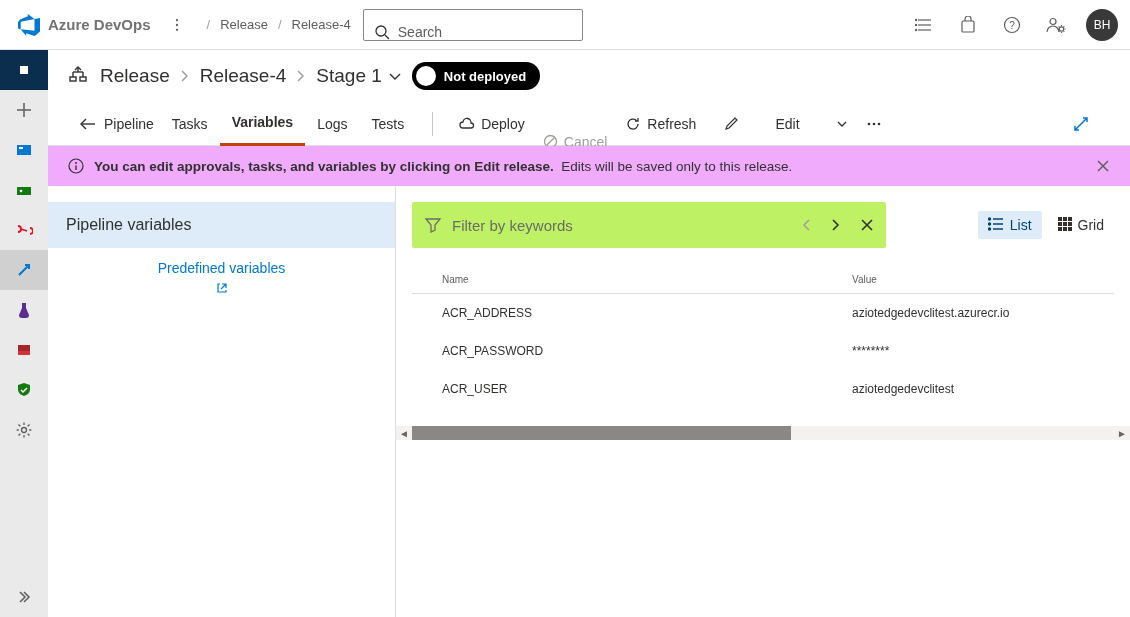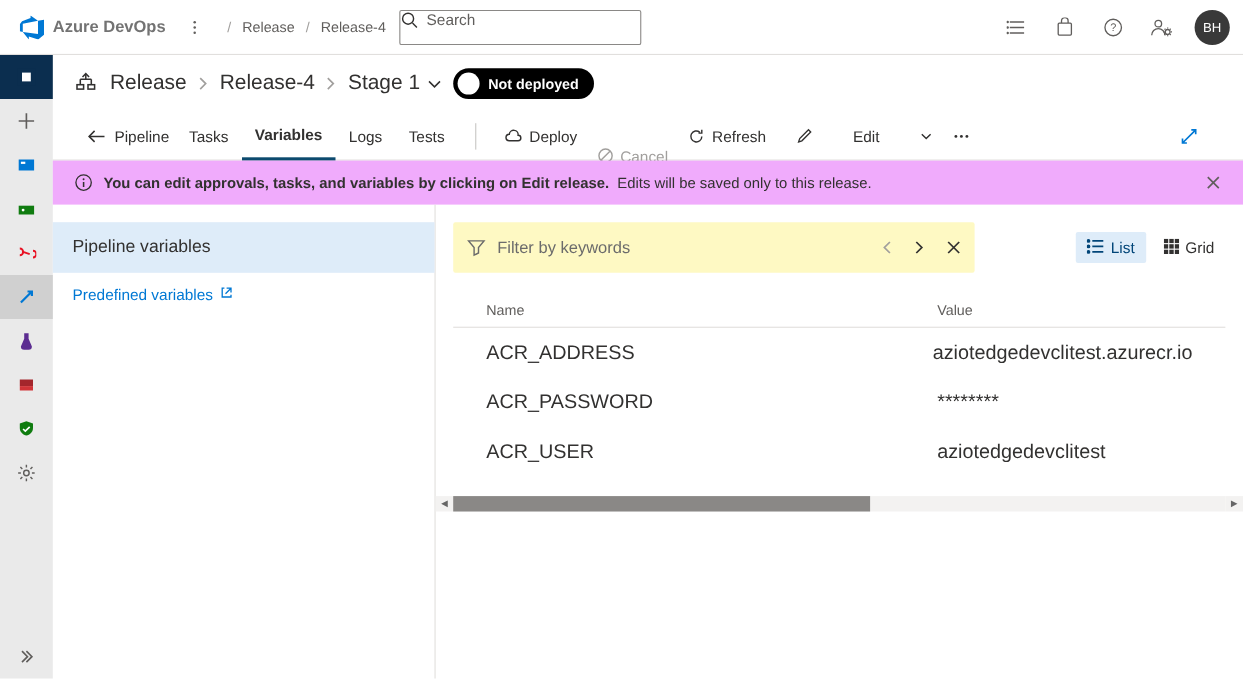--- a/index.html
+++ b/index.html
@@ -4,21 +4,21 @@
 <style>
   * { box-sizing: border-box; margin: 0; padding: 0; font-family: "Segoe UI", -apple-system, sans-serif; }
   body { width: 1130px; height: 617px; overflow: hidden; background: #fff; color: #323130; font-size: 14px; }
   .root { display: flex; flex-direction: column; width: 100%; height: 100%; }
 
   
   .topbar { display: flex; align-items: center; height: 50px; padding: 0 8px; border-bottom: 1px solid #e1dfdd; }
   .brand { display: flex; align-items: center; gap: 8px; padding: 0 10px; color: #737373; font-weight: 600; font-size: 15px; }
   .topbar .crumbs { display: flex; align-items: center; gap: 10px; margin-left: 14px; color: #605e5c; font-size: 13px; }
   .topbar .crumbs .sep { color: #a19f9d; }
-  .search { display: flex; align-items: flex-start; gap: 8px; width: 220px; height: 32px; margin-left: 12px; padding: 0 0; border: 1px solid #8a8886; border-radius: 2px; color: #605e5c; }
+  .search { display: flex; align-items: flex-end; gap: 8px; width: 220px; height: 32px; margin-left: 12px; padding: 0 10px; border: 1px solid #8a8886; border-radius: 2px; color: #605e5c; }
   .top-icons { margin-left: auto; display: flex; align-items: center; gap: 4px; padding-right: 4px;}
   .top-icons .icon-btn { width: 40px; height: 40px; display:flex; align-items:center; justify-content:center; color: #605e5c; cursor: pointer; }
   .avatar { width: 32px; height: 32px; border-radius: 50%; background: #393939; color: #fff; display:flex; align-items:center; justify-content:center; font-size: 12px; margin-left: 6px; }
   .vdots { width: 32px; height:32px; display:flex; align-items:center; justify-content:center; cursor:pointer; color:#605e5c;}
 
   
   .body { display: flex; flex: 1 1 auto; min-height: 0; }
   .leftrail { width: 48px; background: #eaeaea; display:flex; flex-direction:column; align-items:center; padding-top: 0; }
   .rail-item { width: 48px; height: 40px; display:flex; align-items:center; justify-content:center; cursor:pointer; color:#605e5c; }
   .rail-item.selected-blue { background:#0b2e4f; color:#fff; }
@@ -33,51 +33,51 @@
   .header .chev { color:#a19f9d; }
   .stage-dd { display:flex; align-items:center; gap:6px; }
   .pill { display:flex; align-items:center; gap:8px; height: 28px; background:#000; color:#fff; border-radius: 14px; padding: 0 14px 0 4px; font-size:13px; font-weight:600; }
   .pill .dot { width:20px; height:20px; border-radius:50%; background:#fff; }
   .deploy-icon { width:24px; height:24px; display:flex; align-items:center; justify-content:center; }
 
   .toolbar { display:flex; align-items:center; height: 44px; padding: 0 32px; gap: 2px; border-bottom: 1px solid #e1dfdd; }
   .back-pipeline { display:flex; align-items:center; gap:8px; margin-right: 4px; cursor:pointer; }
   .tabs { display:flex; align-items:stretch; gap: 0; height: 44px; }
   .tab { padding: 0 12px; display:flex; align-items:center; cursor:pointer; color:#323130; }
-  .tab.active { font-weight:600; border-bottom: 3px solid #0c4a6e; }
+  .tab.active { font-weight:600; border-bottom: 3px solid #c2410c; }
   .vbar { width:1px; height: 24px; background:#c8c6c4; margin: 0 14px; }
   .action { display:flex; align-items:center; gap:6px; padding: 0 8px; cursor:pointer; }
   .action.disabled { color:#a19f9d; cursor:default;margin-top:36px; }
   .toolbar-right { margin-left:auto; display:flex; align-items:center;}
 
   .infobar { display:flex; align-items:center; gap:10px; background:#f0abfc; padding: 12px 20px; font-size: 13.5px; }
   .infobar .bold { font-weight:700; }
   .infobar .close { margin-left:auto; cursor:pointer; color:#605e5c; }
 
   .content { flex:1; display:flex; min-height: 0; }
   .sidepanel { width: 348px; display:flex; flex-direction:column; border-right: 1px solid #e1dfdd; }
   .sidepanel .hl { background:#deecf9; padding: 14px 18px; font-size: 16px; margin-top: 16px; }
-  .sidepanel .link { color:#0078d4; padding: 12px 18px; cursor:pointer; font-size: 14px; display:flex; align-items:flex-start; gap:6px; }
+  .sidepanel .link { color:#0078d4; padding: 12px 18px; cursor:pointer; font-size: 14px; display:flex; align-items:center; gap:6px;flex-direction:column; }
 
   .vars { flex:1; padding: 16px 0 0 0; position: relative; display:flex; flex-direction:column; min-width: 0;}
   .filterbar { display:flex; align-items:center; margin-left: 16px; margin-right: 16px; }
-  .filterbox { display:flex; align-items:center; gap:10px; background:#fef9c3; height: 46px; padding: 0 12px; border-radius: 2px; flex: 0 0 auto; width: 474px;}
+  .filterbox { display:flex; align-items:center; gap:10px; background:#bef264; height: 46px; padding: 0 12px; border-radius: 2px; flex: 0 0 auto; width: 474px;}
   .filterbox .ph { color:#6b6b6b; font-size: 15px; flex:1; }
   .filterbox .nav { display:flex; gap: 18px; align-items:center; margin-left:auto;}
   .filterbox .nav .ic { color:#323130; cursor:pointer; }
   .filterbox .nav .ic.dim { color:#a19f9d; }
   .viewtoggle { margin-left:auto; display:flex; gap:6px; }
   .toggle-btn { display:flex; align-items:flex-start; gap:6px; padding: 6px 10px; cursor:pointer; border-radius:2px; }
   .toggle-btn.active { background:#deecf9; color:#004578;}
   .toggle-btn.active svg { stroke:#004578; }
 
   .table { margin: 18px 16px 0 16px; }
-  .th { display:flex; padding: 8px 30px; color:#605e5c; font-size: 13px; border-bottom: 1px solid #e1dfdd; }
+  .th { display:flex; padding: 8px 30px; color:#605e5c; font-size: 10px; border-bottom: 1px solid #e1dfdd; }
   .th .c1 { width: 410px; }
-  .tr { display:flex; padding: 12px 30px; font-size: 18px; }
+  .tr { display:flex; padding: 12px 30px; font-size: 12px; }
   .tr .c1 { width: 410px; }
 
   .scroll-strip { height: 14px; display:flex; align-items:center; margin-top: 18px; }
   .scroll-strip .arrow { width: 16px; height:14px; background:#f3f2f1; display:flex; align-items:center; justify-content:center; font-size:10px; color:#666;}
   .scroll-strip .track { flex:1; height: 14px; background:#f3f2f1; position:relative; }
   .scroll-strip .thumb { position:absolute; left:0; top:0; height:14px; width: 54%; background:#8a8886; }
 
   svg { display:block; }
 </style>
 </head>

